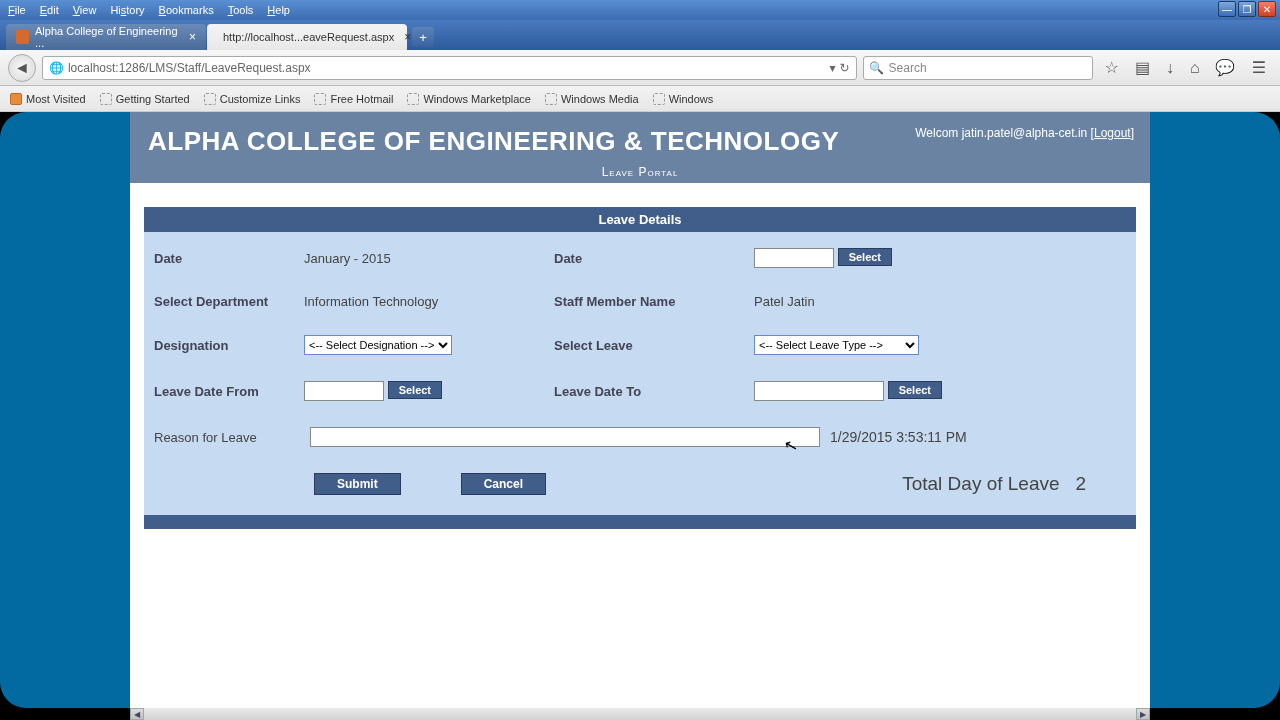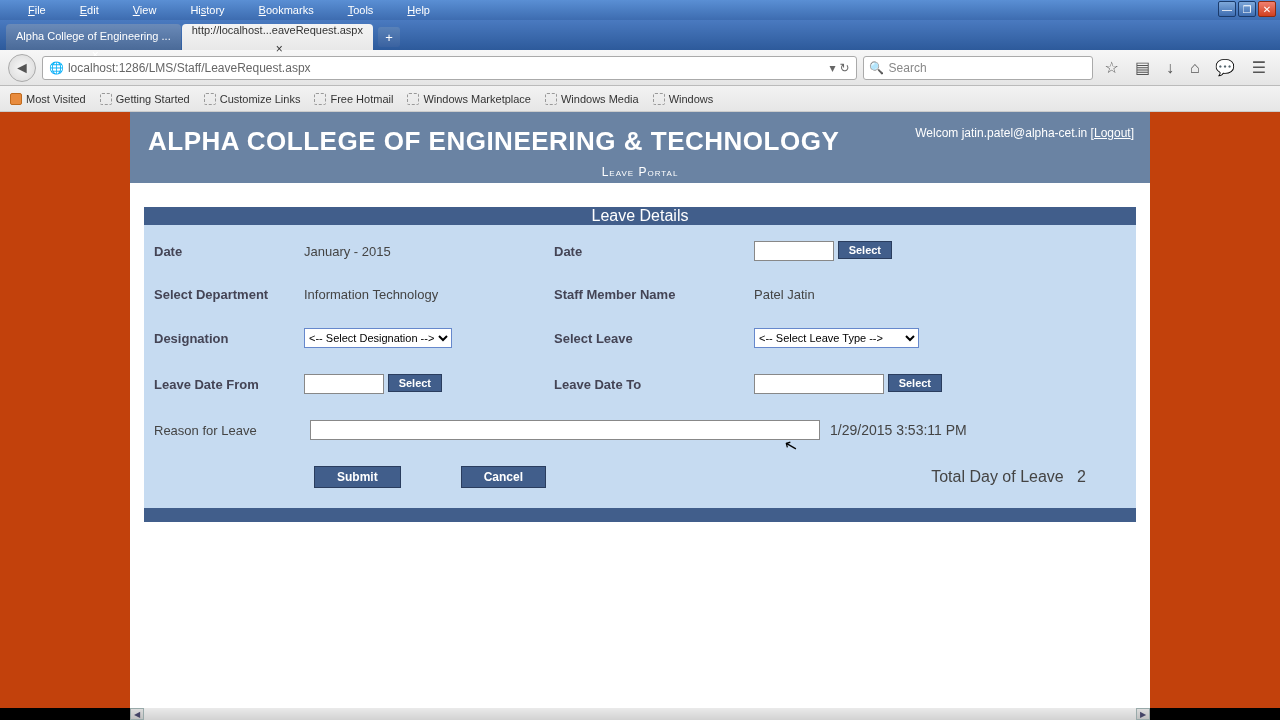--- a/index.html
+++ b/index.html
@@ -1,30 +1,30 @@
 <!DOCTYPE html>
 <html><head>
 <meta charset="utf-8">
 <style>
 * { box-sizing: border-box; margin: 0; padding: 0; }
 body { font-family: Arial, sans-serif; background: #000; width: 1280px; height: 720px; overflow: hidden; position: relative; }
 
 
 .menu-bar { background: linear-gradient(#5a8fd4, #3d6cb0); height: 20px; display: flex; align-items: center; padding: 0 8px; color: #fff; font-size: 11px; position: relative; }
-.menu-bar .menu-item { margin-right: 14px; cursor: default; margin-left: 20px; }
+.menu-bar .menu-item { margin-right: 14px; cursor: default; }
 .menu-bar .menu-item u { text-decoration: underline; }
 .window-controls { position: absolute; right: 4px; top: 1px; display: flex; gap: 2px; }
 .winbtn { width: 18px; height: 16px; border: 1px solid #1b3b6b; background: linear-gradient(#7ea8da, #3d6cb0); display: flex; align-items: center; justify-content: center; font-size: 10px; color: #fff; border-radius: 2px; }
 .winbtn.close { background: linear-gradient(#f08070, #d04020); border-color: #8b2a10; }
 
 
 .tab-bar { background: linear-gradient(#4a7ac0, #2d5a9b); height: 30px; display: flex; align-items: flex-end; padding: 0 6px; gap: 1px; }
-.tab { height: 26px; padding: 0 10px; display: flex; align-items: center; color: #fff; font-size: 11px; border-radius: 4px 4px 0 0; gap: 6px; max-width: 200px; flex-direction: column; }
+.tab { height: 26px; padding: 0 10px; display: flex; align-items: center; color: #fff; font-size: 11px; border-radius: 4px 4px 0 0; gap: 6px; max-width: 200px; }
 .tab.inactive { background: linear-gradient(#6a8ab8, #4a6a98); }
-.tab.active { background: linear-gradient(#f4f4f4, #e8e8e8); color: #333; justify-content: center; }
+.tab.active { background: linear-gradient(#f4f4f4, #e8e8e8); color: #333; }
 .tab .favicon { width: 14px; height: 14px; background: #d46a2e; border-radius: 2px; display:inline-block; }
 .tab .favicon2 { width: 14px; height: 14px; background: #fff; border-radius: 50%; display:inline-block; }
 .tab .tab-close { margin-left: 4px; font-size: 12px; cursor: pointer; }
 .newtab { width: 22px; height: 20px; background: linear-gradient(#5a82b8,#3a62a0); border-radius: 3px; display: flex; align-items: center; justify-content: center; color: #fff; font-size: 13px; margin-left: 4px; margin-bottom: 3px; }
 
 
 .url-bar { background: linear-gradient(#f7f7f7,#e5e5e5); height: 36px; display: flex; align-items: center; padding: 0 8px; gap: 6px; border-bottom: 1px solid #bbb; }
 .back-btn { width: 28px; height: 28px; border-radius: 50%; background: radial-gradient(#f8f8f8,#d8d8d8); border:1px solid #aaa; display: flex; align-items: center; justify-content: center; font-size: 16px; color:#555; }
 .url-input-wrap { flex: 1; display: flex; align-items: center; background: #fff; border: 1px solid #aaa; border-radius: 3px; height: 24px; padding: 0 6px; font-size: 12px; color: #666; gap: 4px; }
 .url-input-wrap .globe { color: #7a7; font-size: 12px; }
@@ -36,54 +36,54 @@
 .toolbar-icons span { cursor: pointer; }
 .burger { font-size: 16px; }
 
 
 .bm-bar { background: linear-gradient(#f3f3f3,#e6e6e6); height: 26px; display: flex; align-items: center; padding: 0 10px; gap: 14px; font-size: 11px; color: #333; border-bottom: 1px solid #ccc;}
 .bm-item { display: flex; align-items: center; gap: 4px; justify-content: flex-end;}
 .bm-item .bmicon { width: 12px; height: 12px; border: 1px dashed #999; border-radius: 2px; display:inline-block;}
 .bm-item .bmicon.orange { background: #e88b3d; border: 1px solid #c06a1d;}
 
 
-.viewport { position: absolute; top: 112px; left: 0; right: 0; bottom: 12px; background: #c2410c; display: flex; justify-content: center; }
+.viewport { position: absolute; top: 112px; left: 0; right: 0; bottom: 12px; background: #0369a1; display: flex; justify-content: center; border-radius: 26px; }
 .page { width: 1020px; background: #fff; display: flex; flex-direction: column; }
 
 
 .banner { background: #6a83a3; color: #fff; padding: 14px 18px 4px 18px; position: relative; }
 .banner-title { font-size: 26px; font-weight: bold; letter-spacing: 0.5px; }
 .banner-sub { text-align: center; font-size: 12px; font-variant: small-caps; letter-spacing: 1px; margin-top: 8px; }
 .welcome { position: absolute; right: 16px; top: 14px; font-size: 12px; }
 .welcome a { color: #fff; }
 
 
 .navtabs { background: #2f3b4e; height: 28px; display: flex; align-items: stretch; }
 .navtab { color: #ddd; font-size: 12px; display: flex; align-items: center; padding: 0 24px; border-right: 1px solid #4a566a; cursor: pointer;}
 .navtab.active { background: #1d2633; color: #fff; }
 
 
 .content { padding: 24px 14px; background: #fff; }
-.panel-header { background: #415e8b; color: #fff; font-weight: normal; font-size: 16px; text-align: center; }
+.panel-header { background: #415e8b; color: #fff; font-weight: bold; font-size: 13px; text-align: center; padding: 5px; }
 .panel-body { background: #c6dbf1; padding: 16px 10px 20px 10px; color: #444; font-size: 13px; }
 .form-grid { display: grid; grid-template-columns: 150px 250px 200px 260px; row-gap: 26px; align-items: center; }
 .form-grid .lbl { font-weight: 600; color: #445; font-size: 13px; }
 .form-grid .val { color: #444; font-size: 13px; }
 .txt { height: 20px; border: 1px solid #888; background: #fff; font-size: 12px; padding: 0 2px; vertical-align: middle;}
 .txt.sm { width: 80px; }
 .txt.md { width: 130px; }
 .sel { height: 20px; border: 1px solid #6688cc; background: #fff; font-size: 11px; }
 .btn-dark { background: #415e8b; color: #fff; border: 1px solid #2a3d5e; font-size: 12px; padding: 3px 22px; font-weight: bold; cursor: pointer; }
 .btn-dark.sm { padding: 2px 10px; font-size: 11px; }
 .reason-row { display: flex; align-items: center; gap: 6px; margin-top: 26px; }
 .reason-row .txt.wide { flex: 0 0 510px; }
 .reason-row .ts { font-size: 14px; color: #444; margin-left: 4px;}
 .btn-row { display: flex; align-items: center; margin-top: 26px; }
 .btn-row .spacer { flex: 1; }
-.total-row { font-size: 16px; color: #444; }
+.total-row { font-size: 19px; color: #444; }
 .panel-footer { background: #415e8b; height: 14px; }
 
 
 .hscroll { position: absolute; left: 130px; bottom: 0; height: 12px; width: 1020px; background: linear-gradient(#eaeaea,#d2d2d2); display: flex; align-items: center;}
 .hscroll .arrow { width: 14px; height: 12px; background: linear-gradient(#dcdcdc,#c0c0c0); border: 1px solid #9aa; font-size: 8px; display:flex; align-items:center; justify-content:center; color:#446;}
 .hscroll .track { flex: 1; }
 
 
 .cursor { position: absolute; left: 784px; top: 436px; font-size: 16px; color: #000; transform: rotate(-15deg); pointer-events:none;}
 </style>

